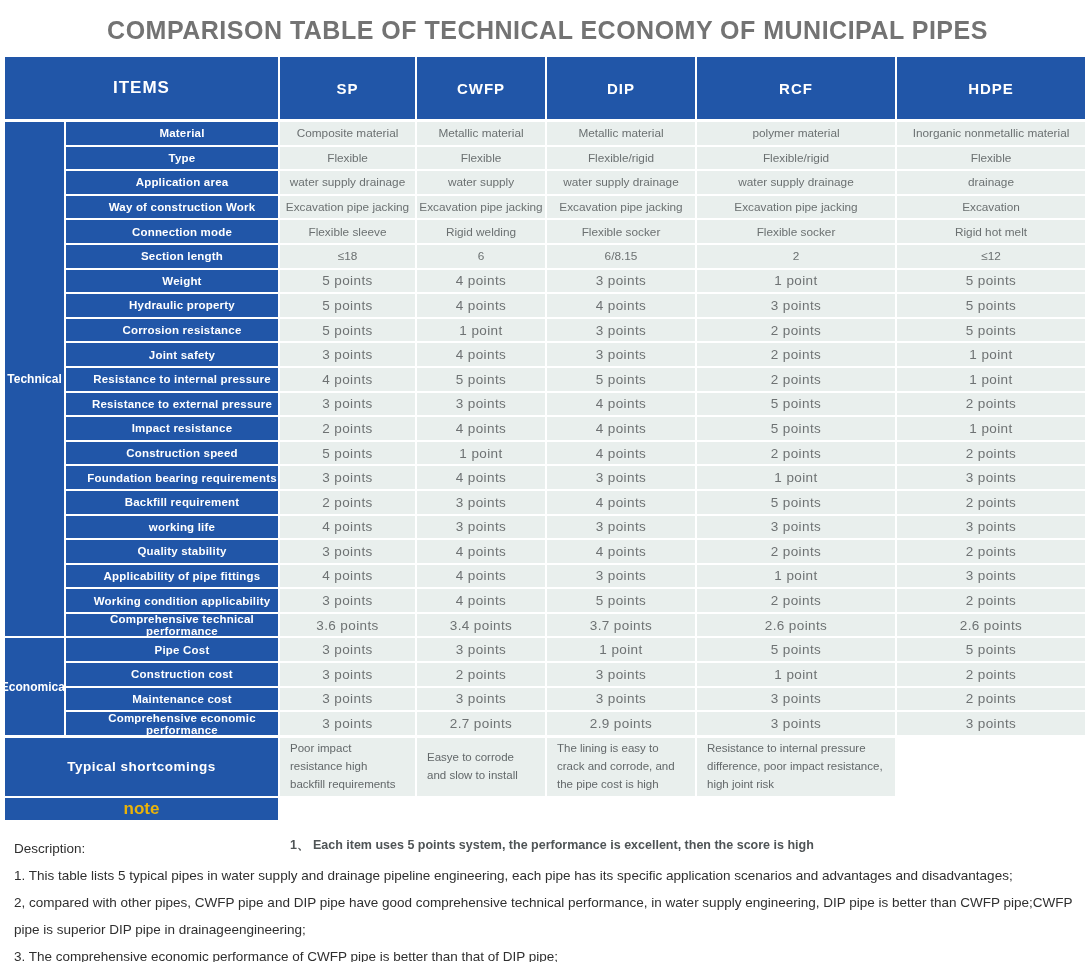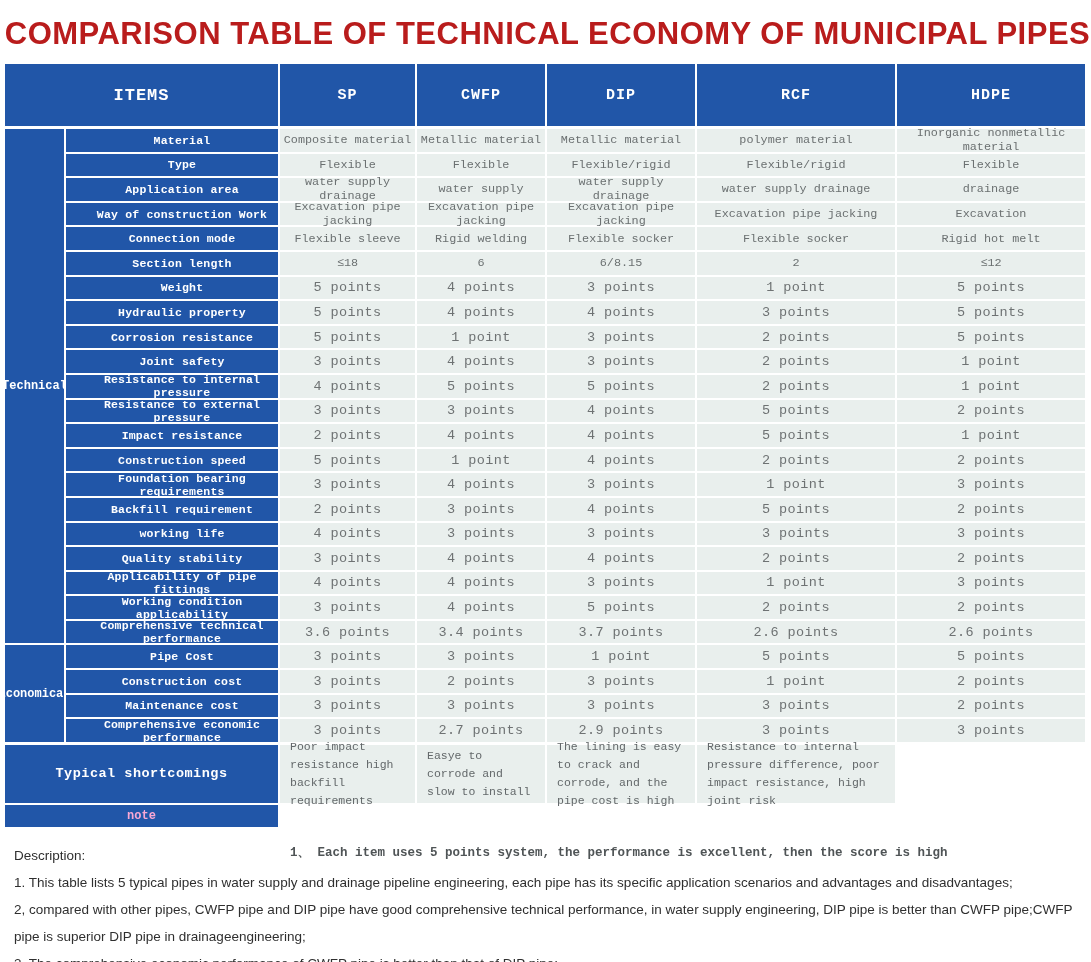--- a/index.html
+++ b/index.html
@@ -10,26 +10,26 @@
   *{box-sizing:border-box;}
   html,body{margin:0;padding:0;}
   body{
     width:1091px;height:962px;overflow:hidden;
     background:#ffffff;
     font-family:"Liberation Sans",sans-serif;
   }
   .title{
     margin:16px 0 12px 4px;
     text-align:center;
-    font-size:31px;
+    font-size:25px;
     font-weight:bold;
-    color:#b91c1c;
+    color:#737373;
     letter-spacing:.5px;
   }
-  .tbl{margin-left:5px;width:1080px;font-family:Liberation Mono, monospace;}
+  .tbl{margin-left:5px;width:1080px;}
   .grid{
     display:grid;
     grid-template-columns:59px 212px 135px 128px 148px 198px 188px;
     gap:2px;
     background:#ffffff;
   }
   .header-row{margin-bottom:3px;grid-auto-rows:62px;}
   .h-items{
     grid-column:1/3;
     background:var(--blue);color:#fff;
@@ -72,22 +72,22 @@
   }
   .short-cell{
     background:var(--cellbg);color:#63686a;
     font-size:11.5px;line-height:1.55;
     padding:6px 10px;
     display:flex;align-items:center;
   }
   .note-row{margin-top:2px;grid-auto-rows:22px;}
   .note-label{
     grid-column:1/3;
-    background:var(--blue);color:#f9a8d4;
-    font-size:12px;font-weight:bold;
+    background:var(--blue);color:#eab308;
+    font-size:17px;font-weight:bold;
     display:flex;align-items:center;justify-content:center;
   }
   .note-text{
     grid-column:3/8;
     background:var(--notebg);color:#4f5456;
     font-size:12.5px;font-weight:bold;
     display:flex;align-items:center;
     padding-left:10px;
     margin-top:48px;
   }

